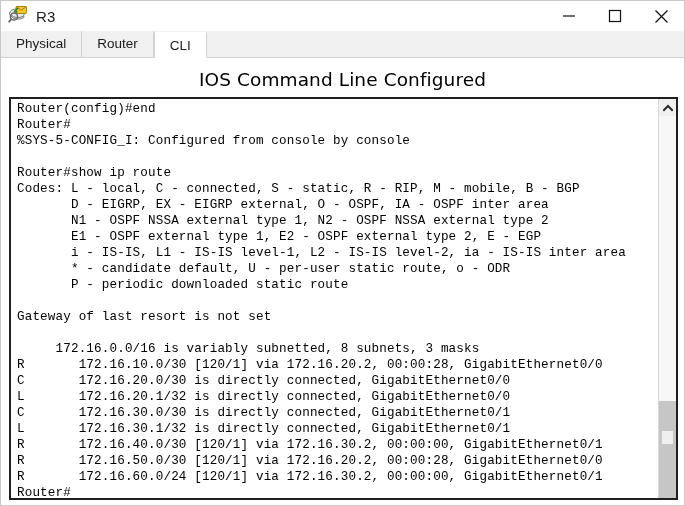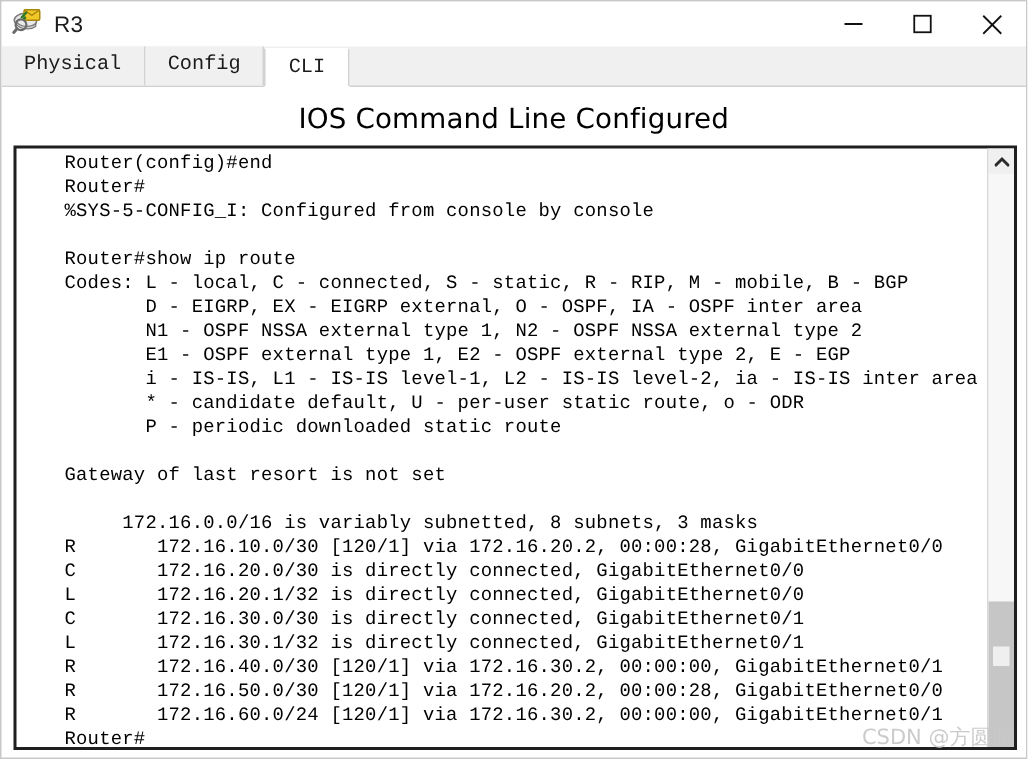--- a/index.html
+++ b/index.html
@@ -66,21 +66,20 @@
   
   .tabstrip {
     position: relative;
     height: 27px;
     background: #f0f0f0;
     border-bottom: 1px solid #d0d0d0;
     display: flex;
     align-items: flex-end;
     padding-left: 0px;
     box-sizing: border-box;
-    font-family: Liberation Mono, monospace;
   }
   .tab {
     height: 26px;
     line-height: 26px;
     padding: 0 15px;
     font-size: 13.5px;
     color: #1b1b1b;
     background: #f0f0f0;
     border-right: 1px solid #d2d2d2;
     box-sizing: border-box;
@@ -124,21 +123,21 @@
     flex: 1 1 auto;
     padding: 2px 0 0 6px;
     font-family: "Liberation Mono", "DejaVu Sans Mono", monospace;
     font-size: 12.6px;
     line-height: 16px;
     color: #000000;
     white-space: pre;
     overflow: hidden;
     letter-spacing: 0.15px;
   }
-  .term-line { height: 16px; margin-left: 26px; }
+  .term-line { height: 16px; }
 
   
   .scrollbar {
     flex: 0 0 17px;
     width: 17px;
     background: #f0f0f0;
     border-left: 1px solid #d8d8d8;
     position: relative;
   }
   .sb-arrow {
@@ -220,21 +219,21 @@
         <svg width="15" height="15" viewBox="0 0 15 15">
           <line x1="1.5" y1="1.5" x2="13.5" y2="13.5" stroke="#111" stroke-width="1.2"></line>
           <line x1="13.5" y1="1.5" x2="1.5" y2="13.5" stroke="#111" stroke-width="1.2"></line>
         </svg>
       </div>
     </div>
   </div>
 
   <div class="tabstrip">
     <div class="tab">Physical</div>
-    <div class="tab">Config</div>
+    <div class="tab">Router</div>
     <div class="tab active">CLI</div>
   </div>
 
   <div class="heading">IOS Command Line Configured</div>
 
   <div class="term-wrap">
     <div class="term-text" id="term-out"><div class="term-line">Router(config)#end</div><div class="term-line">Router#</div><div class="term-line">%SYS-5-CONFIG_I: Configured from console by console</div><div class="term-line">&nbsp;</div><div class="term-line">Router#show ip route</div><div class="term-line">Codes: L - local, C - connected, S - static, R - RIP, M - mobile, B - BGP</div><div class="term-line">       D - EIGRP, EX - EIGRP external, O - OSPF, IA - OSPF inter area</div><div class="term-line">       N1 - OSPF NSSA external type 1, N2 - OSPF NSSA external type 2</div><div class="term-line">       E1 - OSPF external type 1, E2 - OSPF external type 2, E - EGP</div><div class="term-line">       i - IS-IS, L1 - IS-IS level-1, L2 - IS-IS level-2, ia - IS-IS inter area</div><div class="term-line">       * - candidate default, U - per-user static route, o - ODR</div><div class="term-line">       P - periodic downloaded static route</div><div class="term-line">&nbsp;</div><div class="term-line">Gateway of last resort is not set</div><div class="term-line">&nbsp;</div><div class="term-line">     172.16.0.0/16 is variably subnetted, 8 subnets, 3 masks</div><div class="term-line">R       172.16.10.0/30 [120/1] via 172.16.20.2, 00:00:28, GigabitEthernet0/0</div><div class="term-line">C       172.16.20.0/30 is directly connected, GigabitEthernet0/0</div><div class="term-line">L       172.16.20.1/32 is directly connected, GigabitEthernet0/0</div><div class="term-line">C       172.16.30.0/30 is directly connected, GigabitEthernet0/1</div><div class="term-line">L       172.16.30.1/32 is directly connected, GigabitEthernet0/1</div><div class="term-line">R       172.16.40.0/30 [120/1] via 172.16.30.2, 00:00:00, GigabitEthernet0/1</div><div class="term-line">R       172.16.50.0/30 [120/1] via 172.16.20.2, 00:00:28, GigabitEthernet0/0</div><div class="term-line">R       172.16.60.0/24 [120/1] via 172.16.30.2, 00:00:00, GigabitEthernet0/1</div><div class="term-line">Router#</div></div>
 
     <div class="scrollbar">
       <div class="sb-arrow">
@@ -243,15 +242,14 @@
         </svg>
       </div>
       <div class="sb-track">
         <div class="sb-thumb">
           <div class="sb-grip"></div>
         </div>
       </div>
     </div>
   </div>
 
-  <div class="watermark">CSDN @方圆脸</div>
 
 </div>
 
 </body></html>

